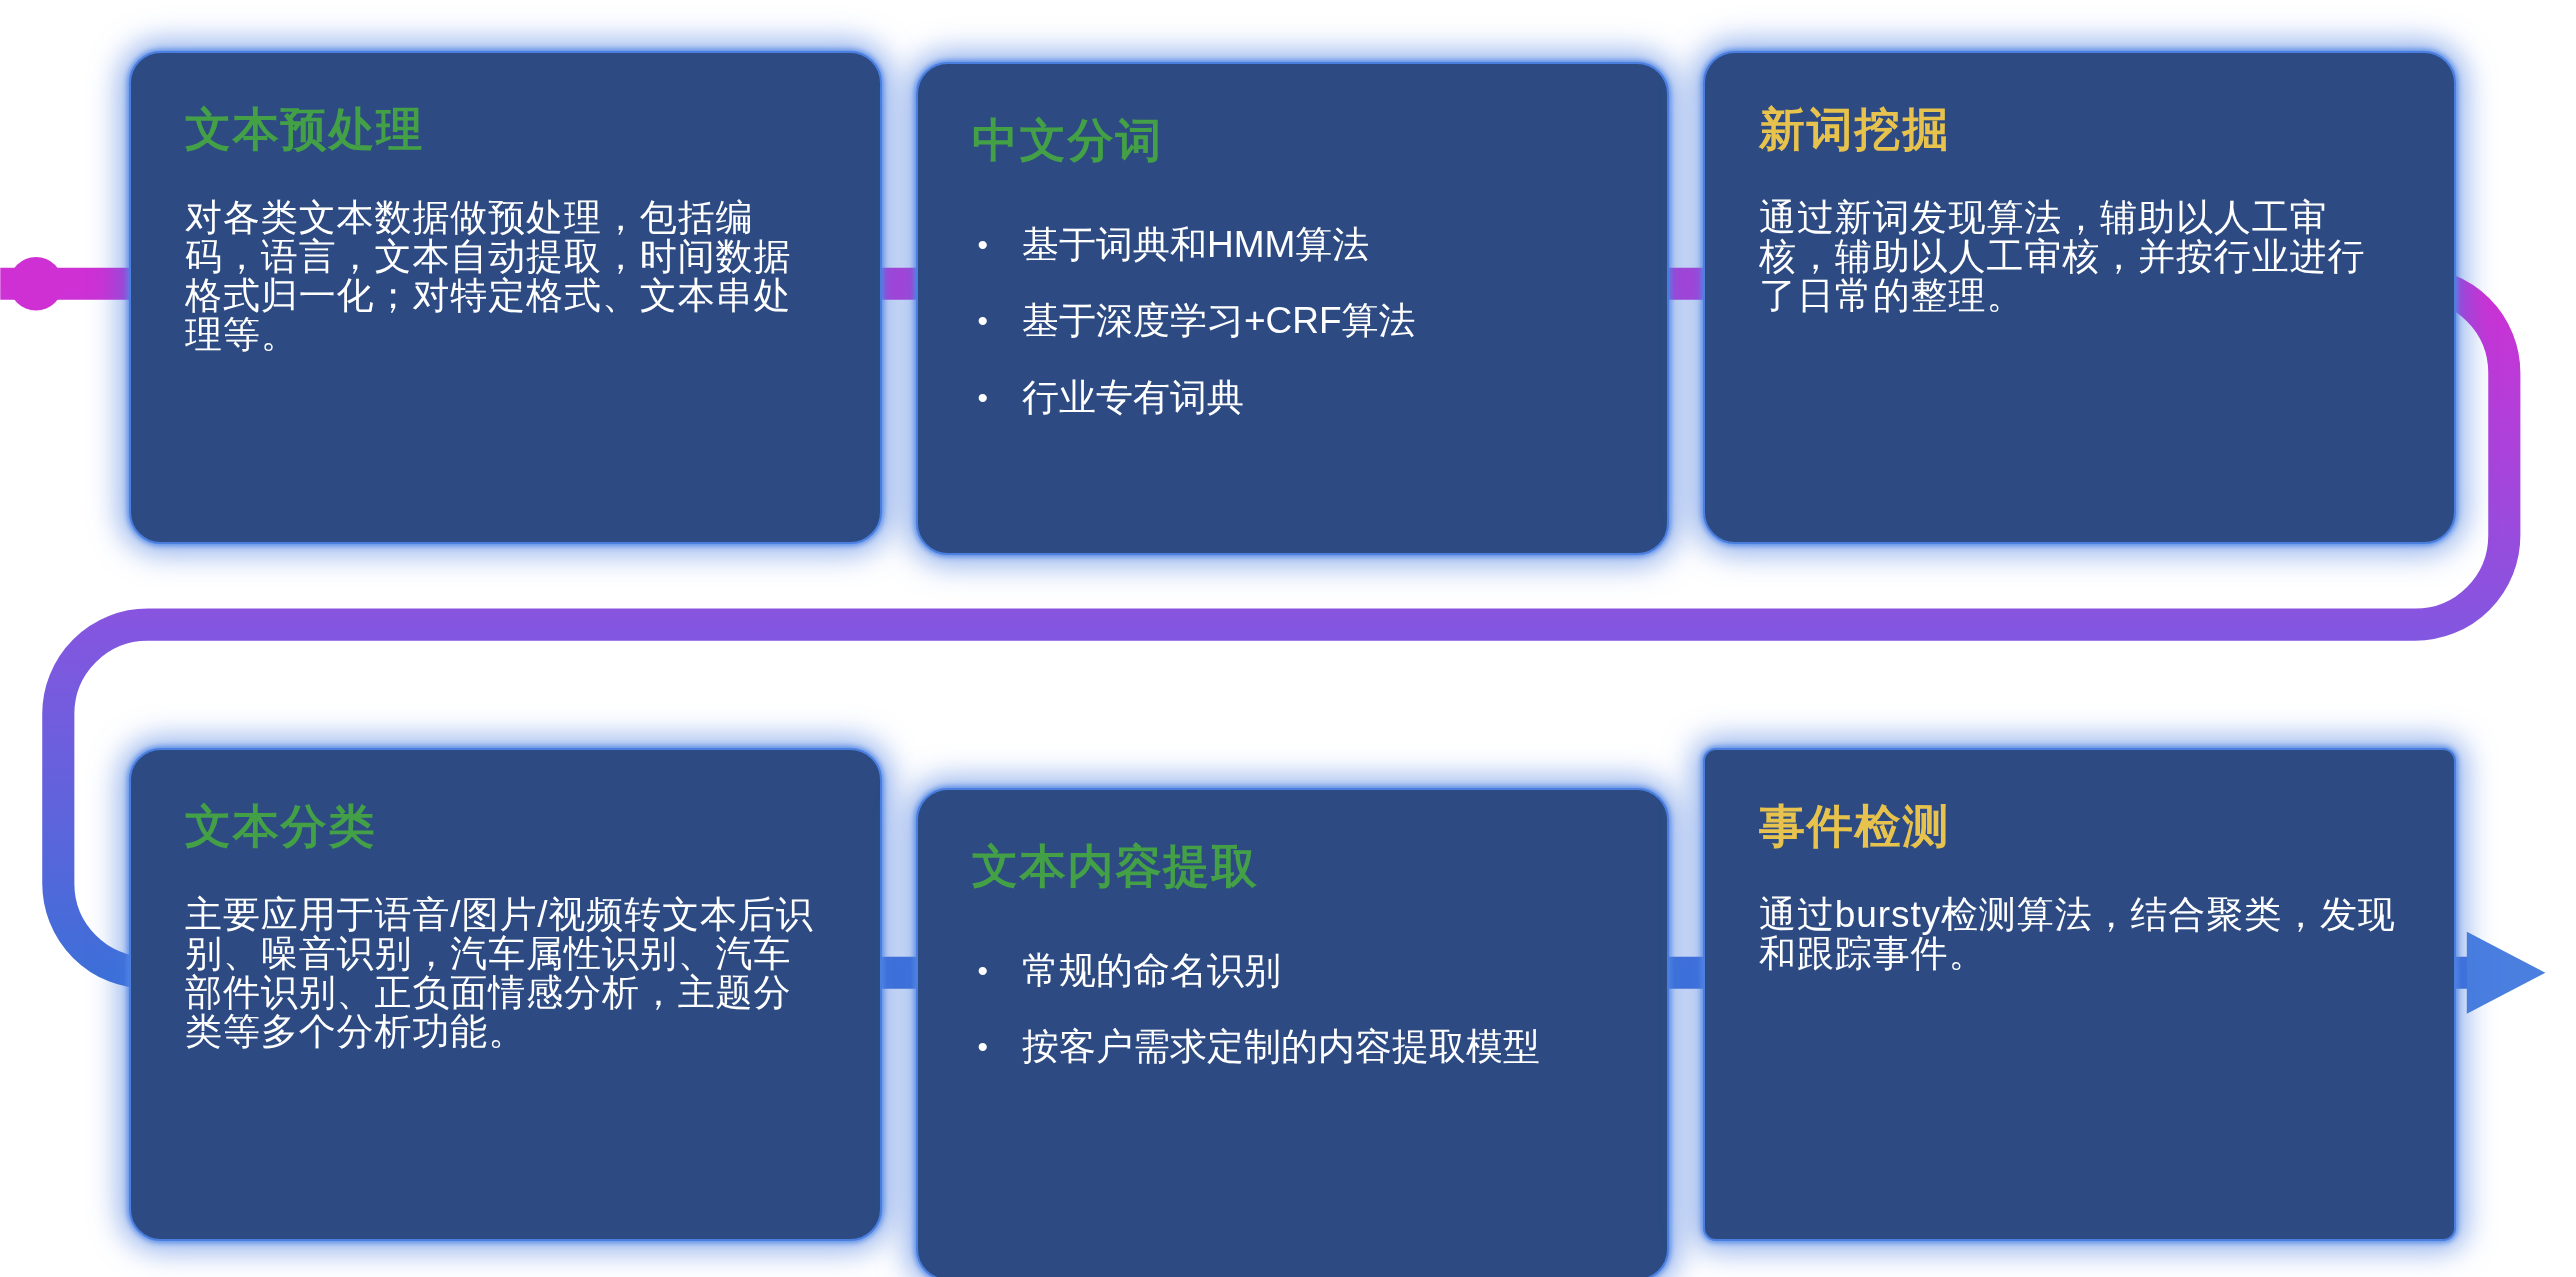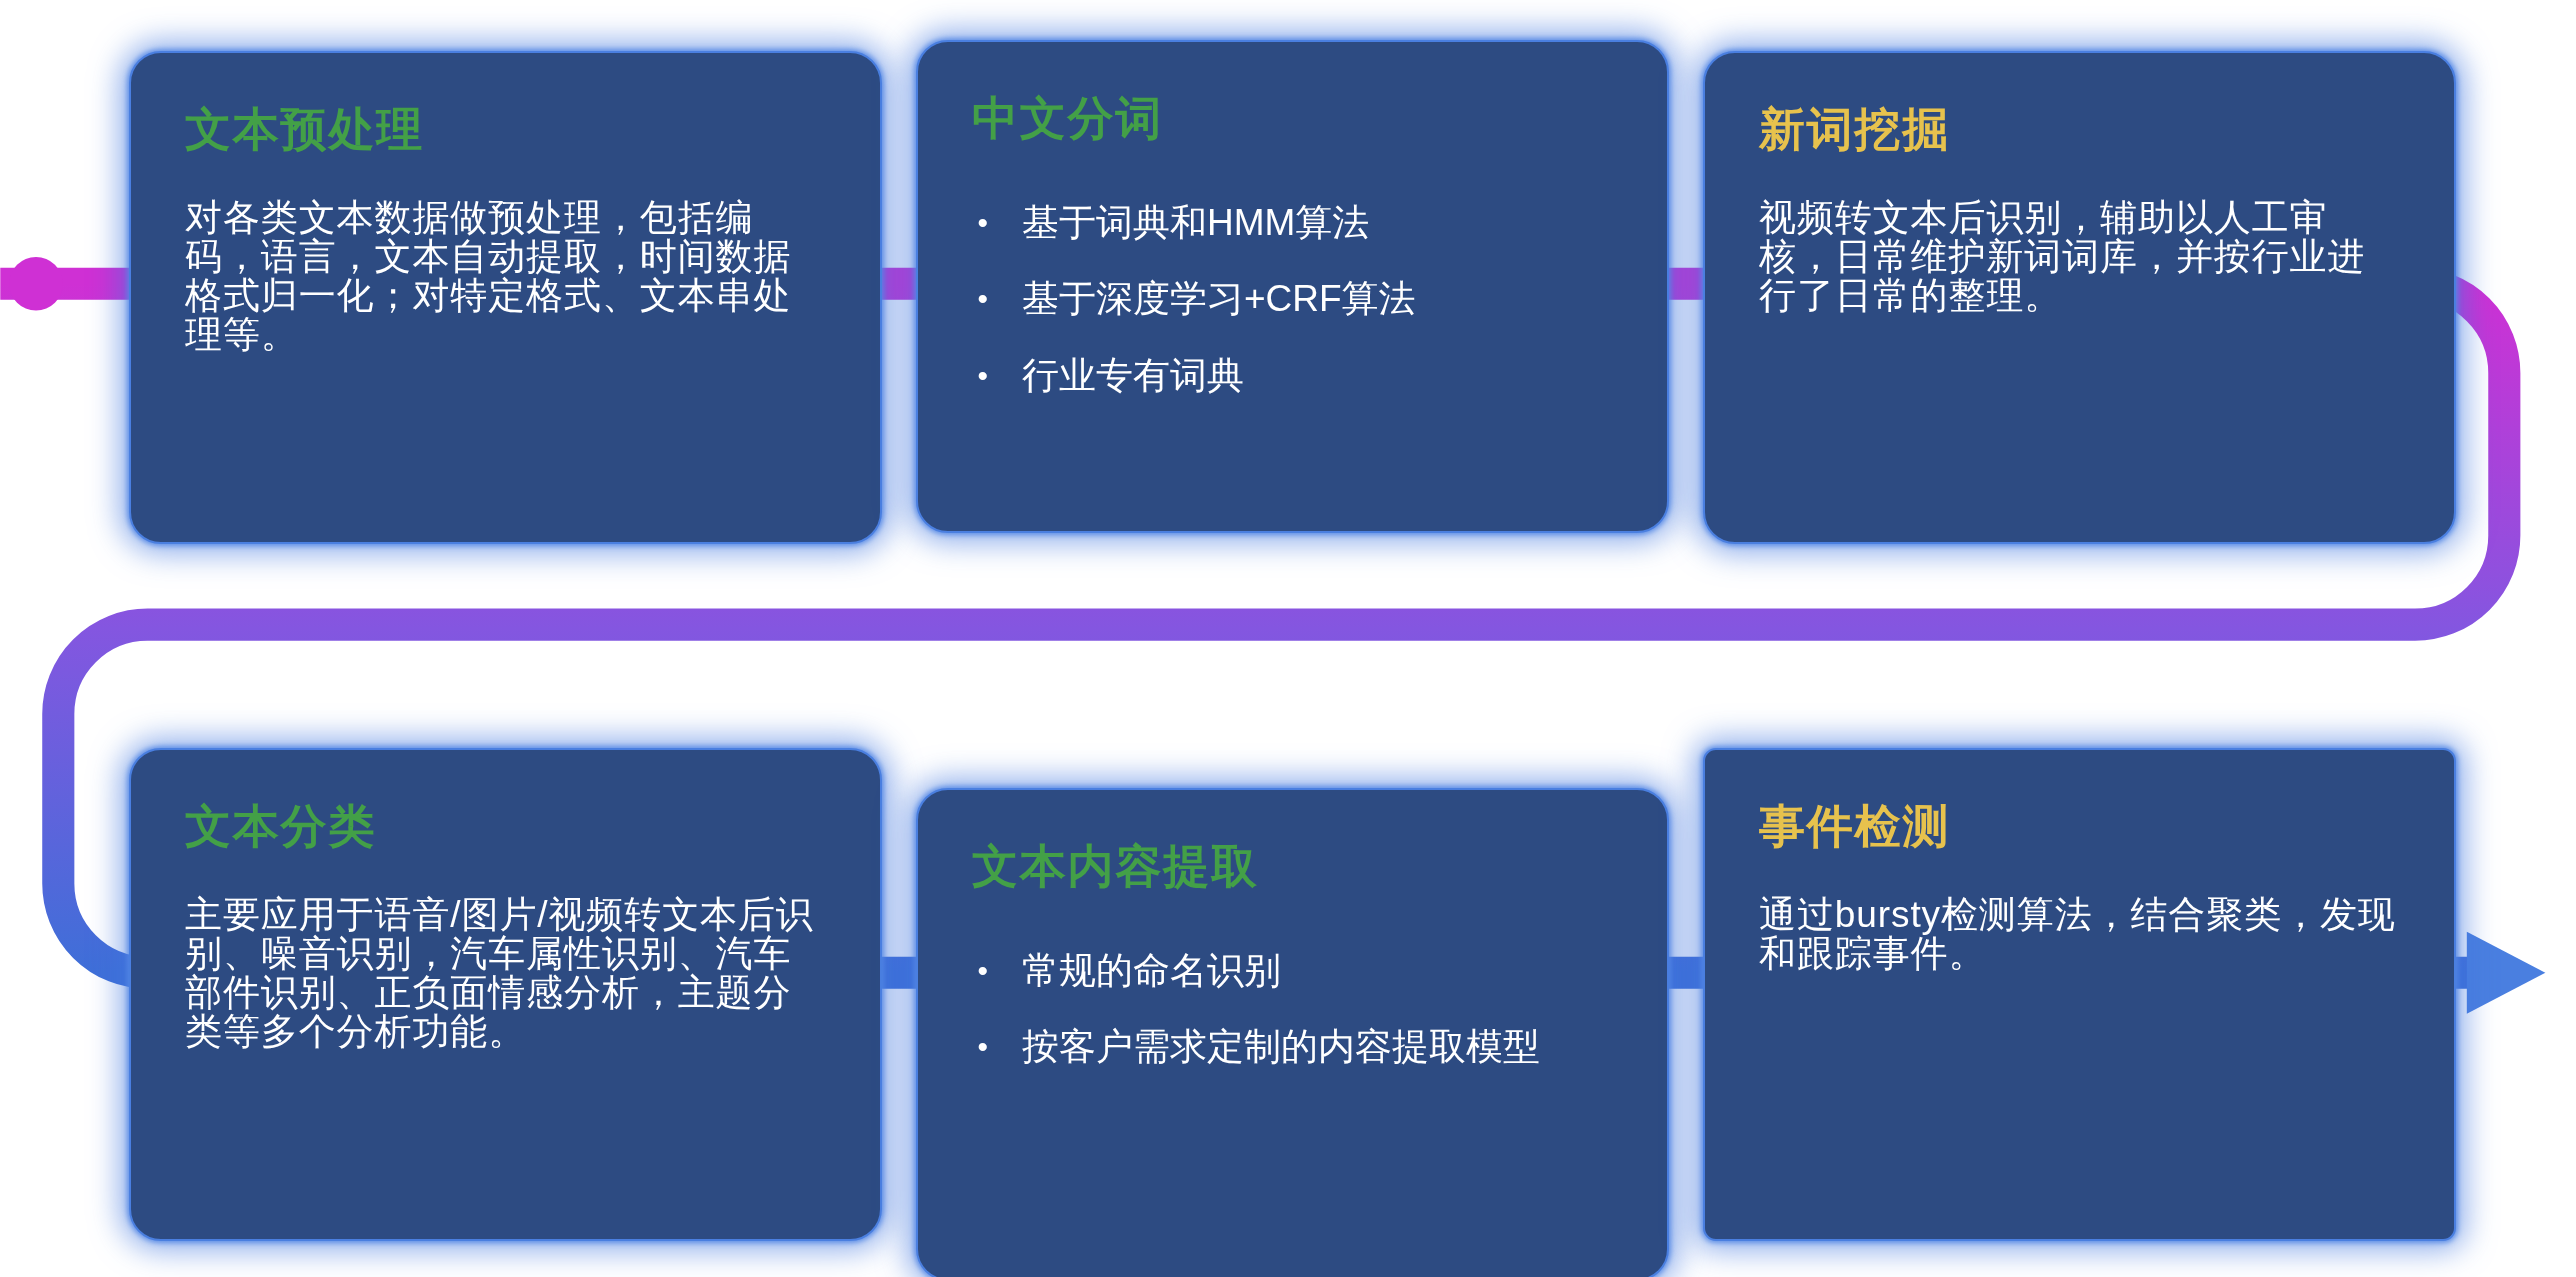--- a/index.html
+++ b/index.html
@@ -64,21 +64,21 @@
   .bullet-dot{
     flex:0 0 auto;
     margin-right:34px;
     margin-left:5.4px;
     font-size:30px;
     line-height:71px;
     color:var(--body-text);
   }
   
   #card-0{left:129px;top:51px;}
-  #card-1{left:916px;top:40px;}
+  #card-1{left:916px;top:62px;}
   #card-2{left:1703px;top:51px;font-family:Liberation Serif, serif;}
   #card-3{left:129px;top:748px;}
   #card-4{left:916px;top:788px;}
   #card-5{left:1703px;top:748px;border-radius:13px;}
 </style>
 </head>
 <body>
 
 <div class="stage">
 
@@ -113,21 +113,21 @@
       </li>
       <li>
         <span class="bullet-dot">•</span>
         <span>行业专有词典</span>
       </li>
     </ul>
   </div>
 
   <div class="card" id="card-2">
     <div class="card-title yellow">新词挖掘</div>
-    <div class="card-body">视频转文本后识别，辅助以人工审核，日常维护新词词库，并按行业进行了日常的整理。</div>
+    <div class="card-body">通过新词发现算法，辅助以人工审核，辅助以人工审核，并按行业进行了日常的整理。</div>
   </div>
 
   <div class="card" id="card-3">
     <div class="card-title green">文本分类</div>
     <div class="card-body">主要应用于语音/图片/视频转文本后识别、噪音识别，汽车属性识别、汽车部件识别、正负面情感分析，主题分类等多个分析功能。</div>
   </div>
 
   <div class="card" id="card-4">
     <div class="card-title green">文本内容提取</div>
     <ul class="card-bullets">

